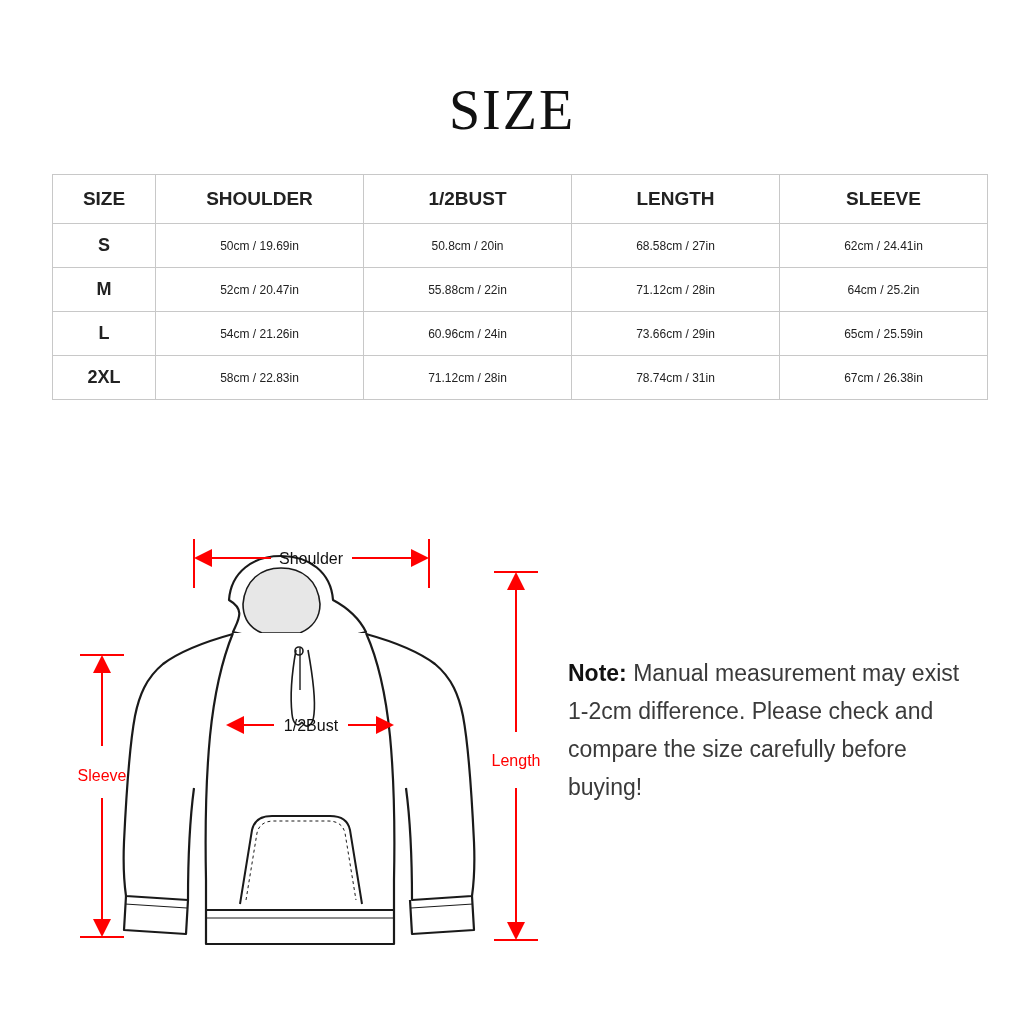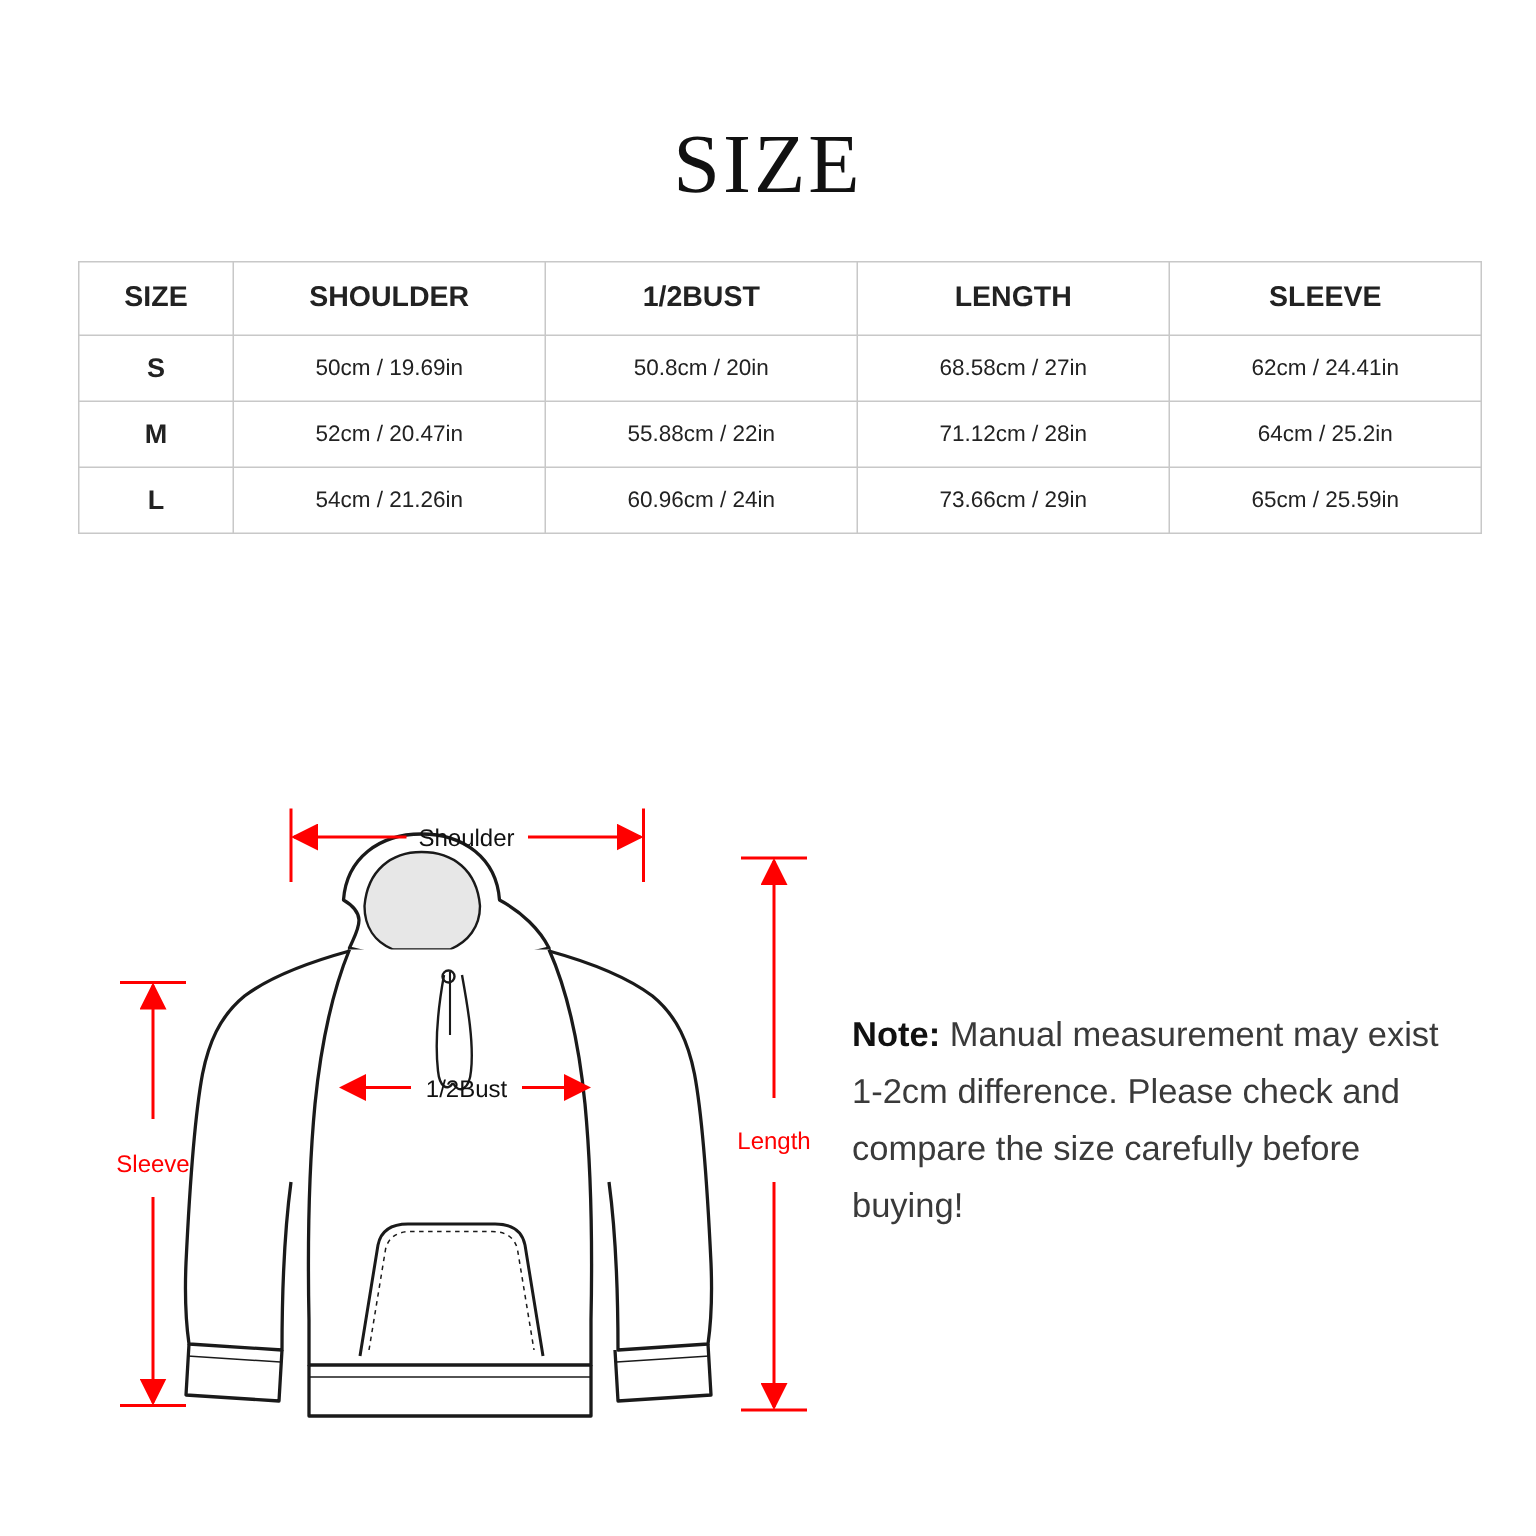--- a/index.html
+++ b/index.html
@@ -45,21 +45,21 @@
     text-align: center;
     color: #222;
   }
   .size-table th {
     height: 46px;
     font-size: 19px;
     font-weight: bold;
   }
   .size-table td {
     height: 41px;
-    font-size: 15px;
+    font-size: 12px;
   }
   .size-table td.size-col {
     font-weight: bold;
     font-size: 18px;
   }
   .col-size   { width: 100px; }
   .col-wide   { width: 205px; }
 
   
   .diagram {
@@ -70,21 +70,21 @@
     height: 480px;
   }
   .diagram svg {
     display: block;
   }
 
   
   .note {
     position: absolute;
     left: 568px;
-    top: 670px;
+    top: 654px;
     width: 400px;
     font-size: 23px;
     line-height: 38px;
     color: #3a3a3a;
   }
   .note b {
     color: #111;
     font-weight: bold;
   }
 </style>
@@ -117,20 +117,27 @@
       <td>55.88cm / 22in</td>
       <td>71.12cm / 28in</td>
       <td>64cm / 25.2in</td>
     </tr>
     <tr>
       <td class="size-col">L</td>
       <td>54cm / 21.26in</td>
       <td>60.96cm / 24in</td>
       <td>73.66cm / 29in</td>
       <td>65cm / 25.59in</td>
+    </tr>
+    <tr>
+      <td class="size-col">2XL</td>
+      <td>58cm / 22.83in</td>
+      <td>71.12cm / 28in</td>
+      <td>78.74cm / 31in</td>
+      <td>67cm / 26.38in</td>
     </tr>
   </tbody>
 </table>
 
 <div class="diagram">
   <svg width="560" height="480" viewBox="0 0 560 480" xmlns="http://www.w3.org/2000/svg">
     <defs>
       <marker id="arrH" markerWidth="9" markerHeight="9" refX="8" refY="4.5" orient="auto">
         <path d="M0,0 L9,4.5 L0,9 z" fill="#ff0000"></path>
       </marker>

